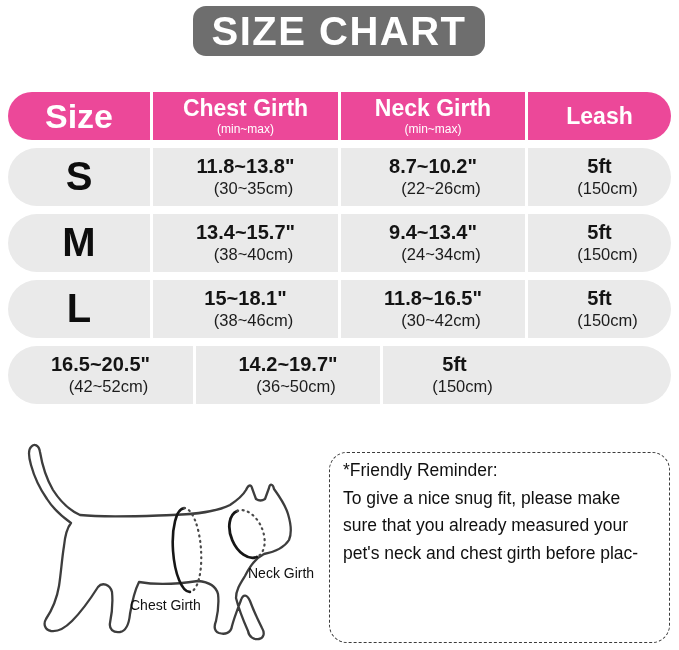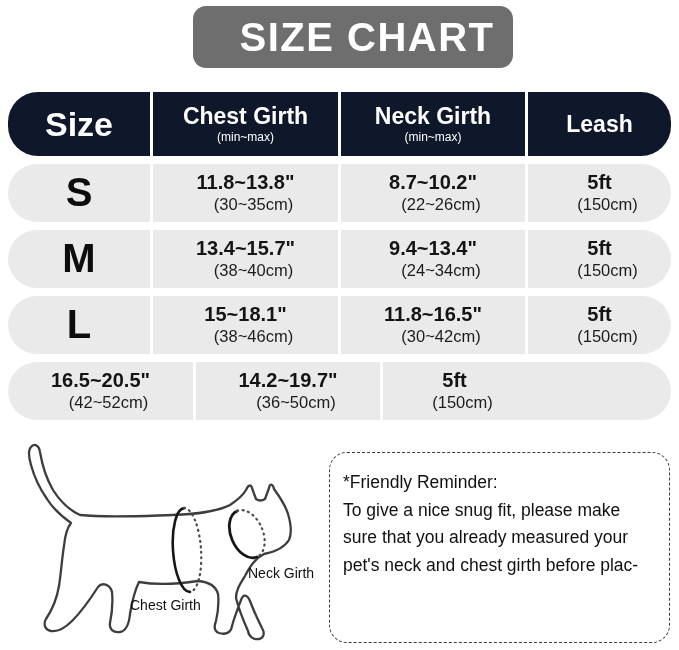--- a/index.html
+++ b/index.html
@@ -1,47 +1,47 @@
 <!DOCTYPE html>
 <html><head>
 <meta charset="utf-8">
 <style>
   html,body{margin:0;padding:0;background:#ffffff;}
   #page{position:relative;width:679px;height:650px;background:#ffffff;
         font-family:"Liberation Sans",sans-serif;overflow:hidden;}
 
   
-  .banner{position:absolute;left:193px;top:6px;width:292px;height:62px;
+  .banner{position:absolute;left:193px;top:6px;width:292px;height:50px;
           background:#6e6e6e;border-radius:13px;display:flex;
-          align-items:center;justify-content:center;padding-left:28px;}
+          align-items:center;justify-content:center;}
   .banner span{color:#ffffff;font-size:40px;font-weight:bold;letter-spacing:1.5px;}
 
   
   .tbl{position:absolute;left:8px;top:92px;width:663px;}
   .trow{display:flex;width:663px;box-sizing:border-box;}
-  .thead{height:64px;background:#0f172a;border-radius:30px;overflow:hidden;}
+  .thead{height:48px;background:#ec4899;border-radius:30px;overflow:hidden;}
   .drow{height:58px;background:#eaeaea;border-radius:29px;overflow:hidden;margin-top:8px;}
   .cell{box-sizing:border-box;display:flex;flex-direction:column;
         align-items:center;justify-content:center;line-height:1.08;}
   .c1{width:145px;} .c2{width:188px;} .c3{width:187px;} .c4{width:143px;}
   .thead .c1,.thead .c2,.thead .c3{border-right:3px solid #ffffff;}
   .drow .c1,.drow .c2,.drow .c3{border-right:3px solid #ffffff;}
   .hlabel{color:#ffffff;font-size:23px;font-weight:bold;}
   .thead .c1 .hlabel{font-size:34px;}
   .hsub{color:#ffffff;font-size:12px;font-weight:normal;margin-top:2px;}
   .hsub:empty{display:none;}
   .sizeletter{color:#0d0d0d;font-size:40px;font-weight:bold;}
   .v1{color:#141414;font-size:20px;font-weight:bold;}
   .v2{color:#1c1c1c;font-size:16.5px;font-weight:normal;margin-top:2px;margin-left:16px;}
 
   
   .catwrap{position:absolute;left:2px;top:428px;width:332px;height:220px;}
   .note{position:absolute;left:329px;top:452px;width:341px;height:191px;
         box-sizing:border-box;border:1.5px dashed #3c3c3c;border-radius:18px;
-        padding:16px 10px 0 13px;}
+        padding:4px 10px 0 13px;}
   .note div{font-size:17.5px;color:#101010;line-height:27.5px;white-space:nowrap;}
 </style>
 </head>
 <body>
 
 <div id="page">
 
   <div class="banner">
     <span>SIZE CHART</span>
   </div>

